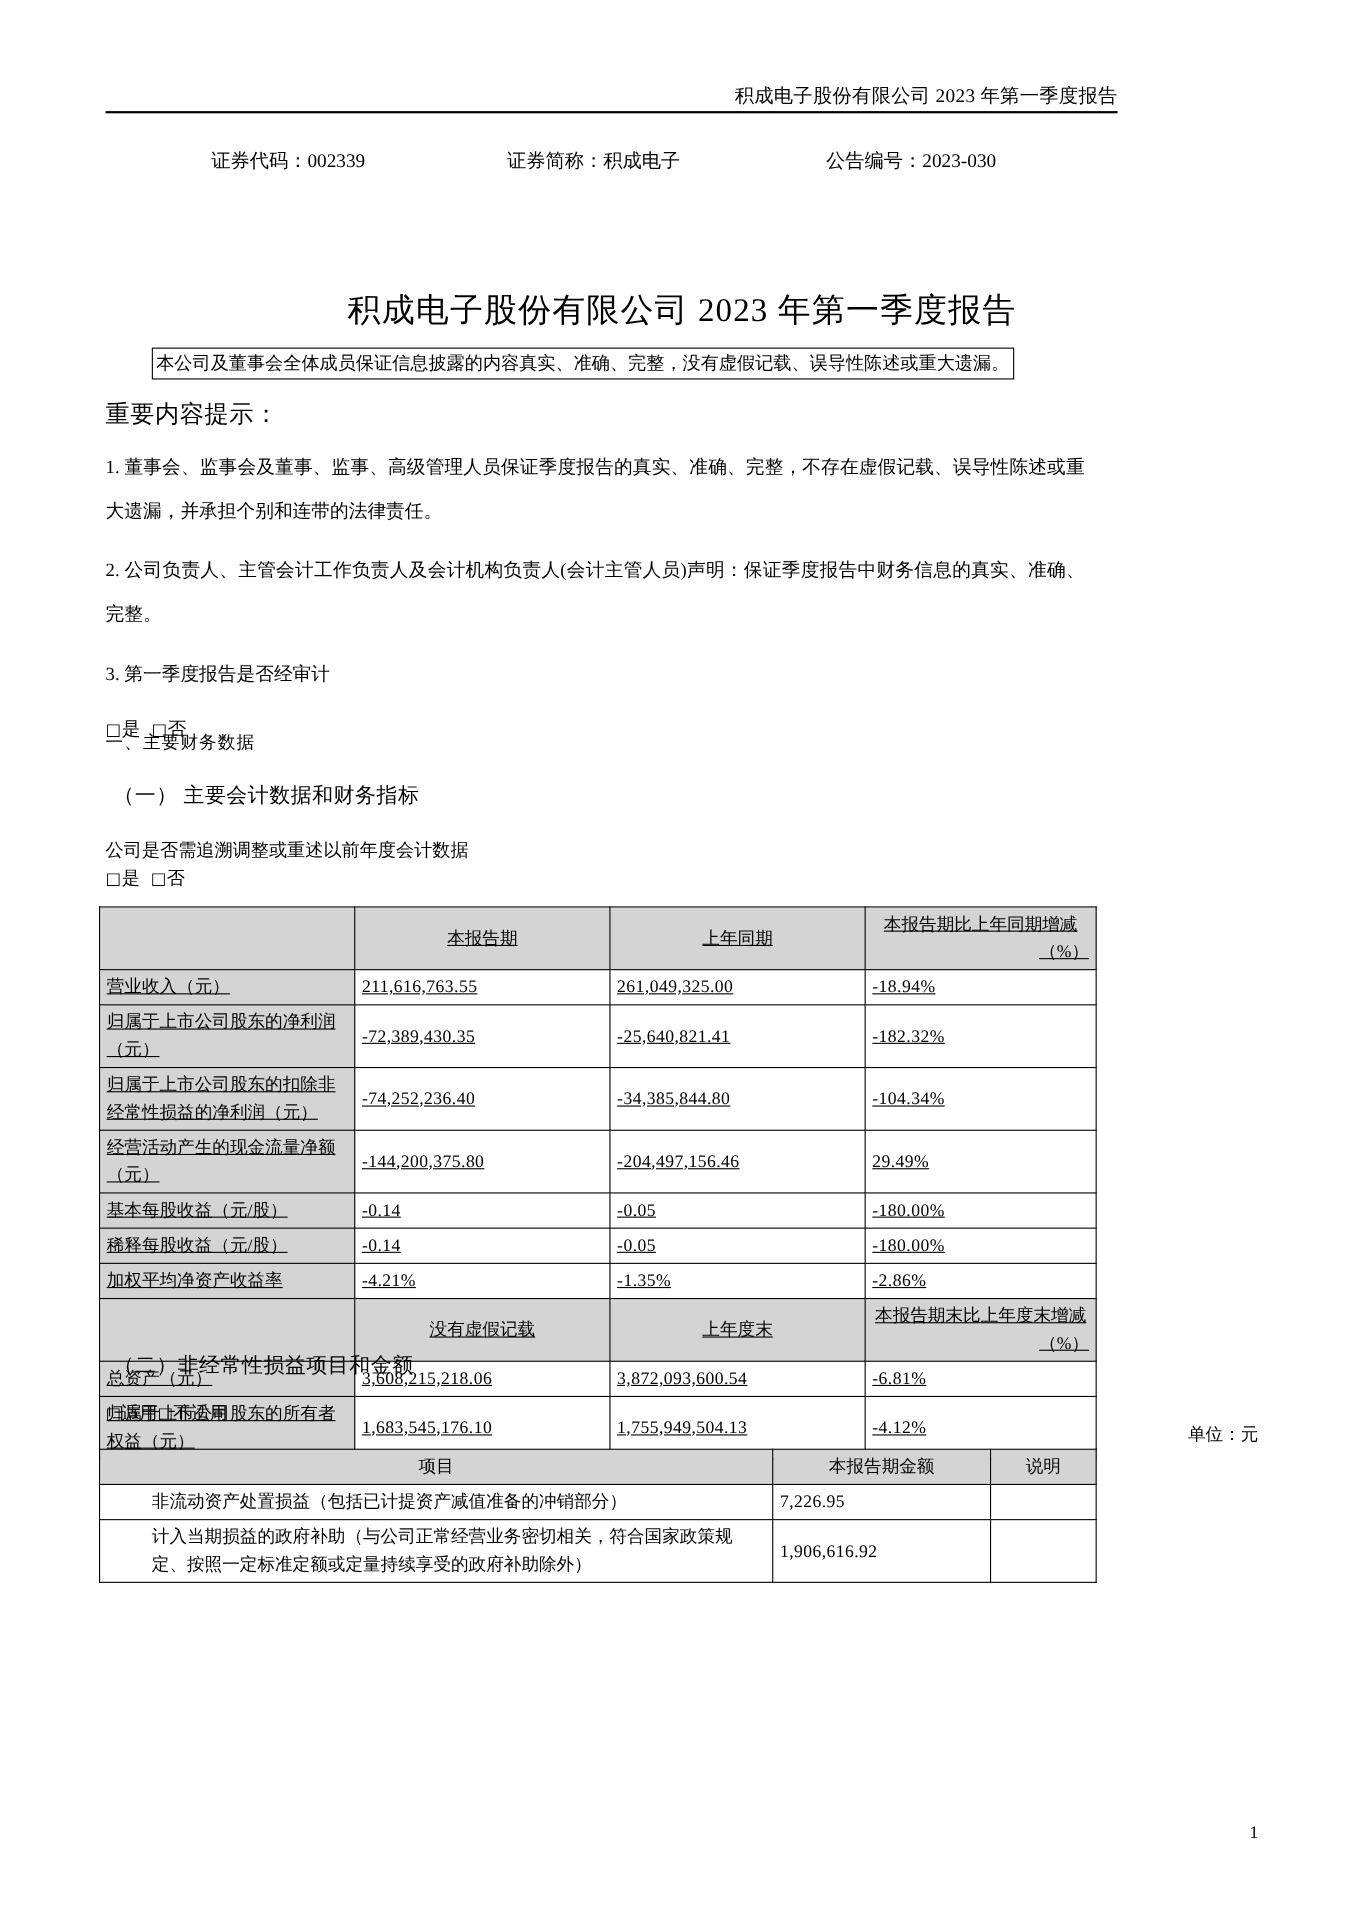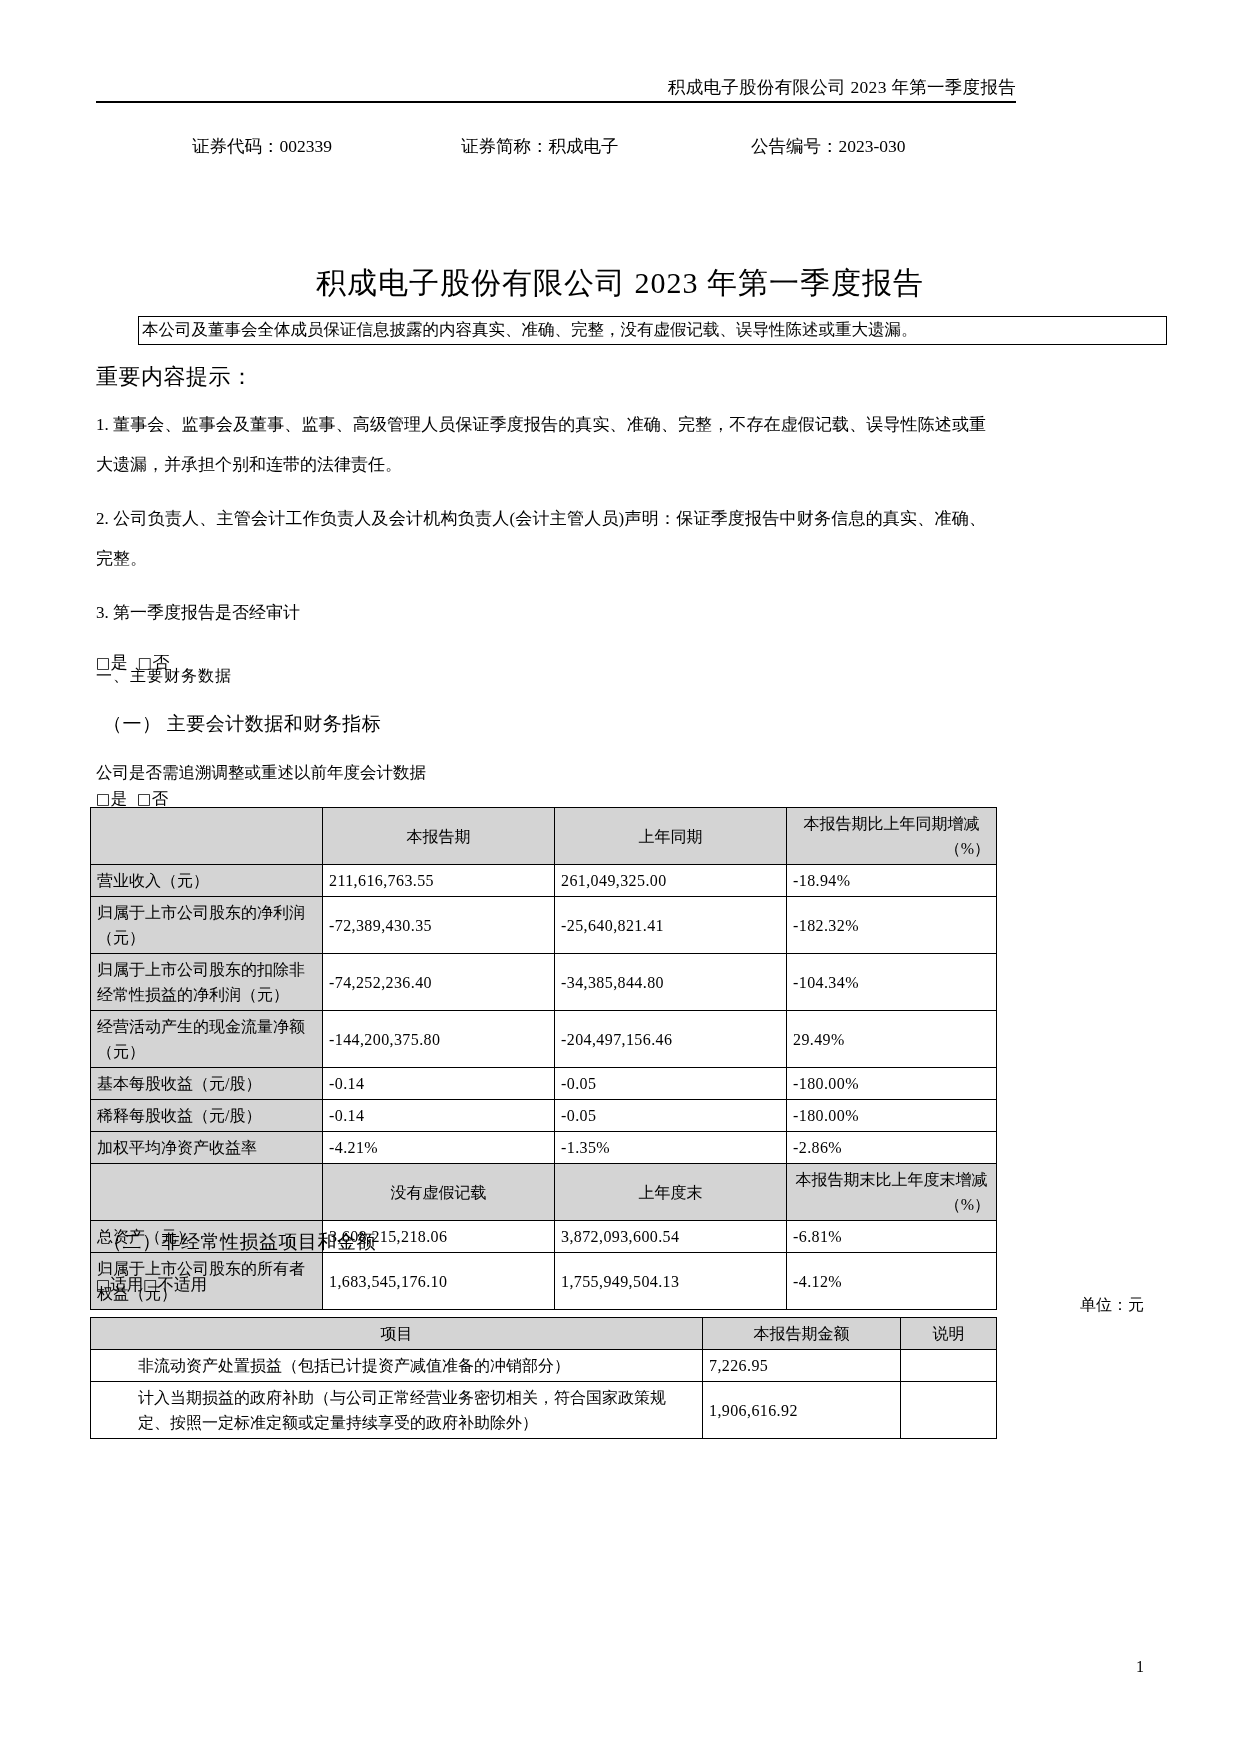--- a/index.html
+++ b/index.html
@@ -67,21 +67,21 @@
     line-height: 42px;
     letter-spacing: 1px;
     white-space: nowrap;
   }
 
   
   .stmt-box {
     position: absolute;
     left: 138px;
     top: 316px;
-    width: 1029px;
+    width: 784px;
     border: 1.2px solid #000;
     box-sizing: border-box;
     padding: 2px 3px 3px 3px;
     font-size: 16.5px;
     line-height: 22px;
     white-space: nowrap;
   }
 
   
   .notice-head {
@@ -158,22 +158,23 @@
   table.fin .num {
     text-align: left;
     background: #ffffff;
     font-family: "Liberation Serif", serif;
     letter-spacing: 0.4px;
   }
 
   #main-table-wrap {
     position: absolute;
     left: 90px;
-    top: 807px;
+    top: 824px;
     width: 906px;
+    text-decoration: underline;
   }
   #main-table-wrap table { width: 906px; }
 
   #ne-table-wrap {
     position: absolute;
     left: 90px;
     top: 1317px;
     width: 906px;
   }
   #ne-table-wrap table { width: 906px; border-radius: 27px; }

